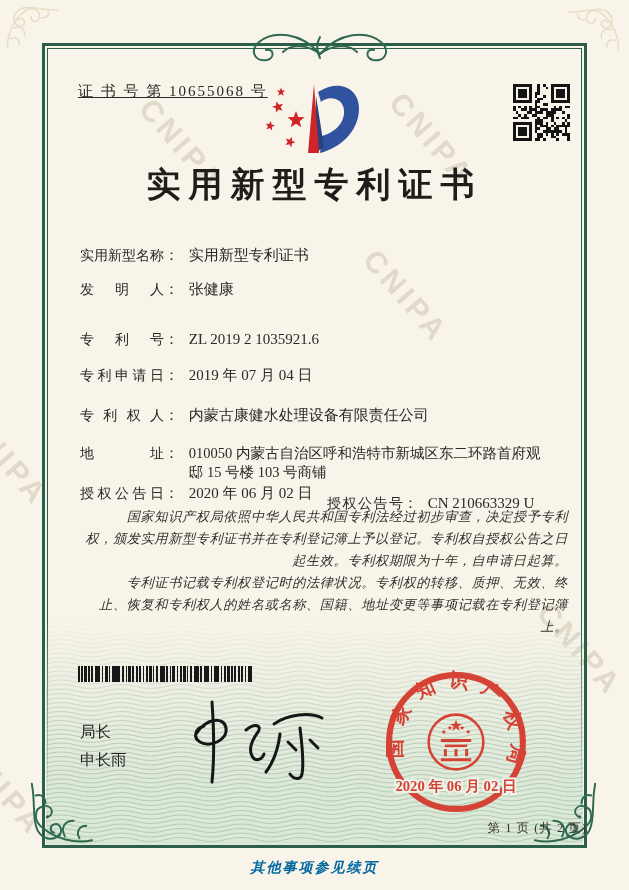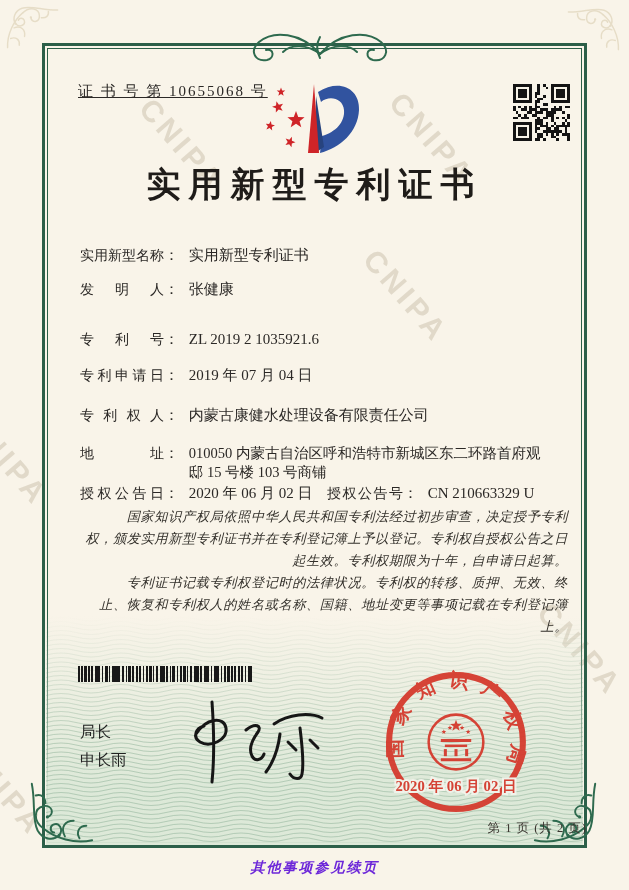--- a/index.html
+++ b/index.html
@@ -43,21 +43,21 @@
   }
   
   .field{position:absolute; left:80px; width:505px; font-size:15px; line-height:19px;}
   .flabel{
     display:inline-block; width:84px; font-size:14px;
     text-align:justify; text-align-last:justify; vertical-align:top;
   }
   .fcolon{vertical-align:top;}
   .fvalue{display:inline-block; margin-left:6px; vertical-align:top;}
   .fvalue.addr{width:362px; font-size:14.5px; line-height:19px;}
-  .fpair2{position:absolute; left:247px; top:0;}
+  .fpair2{position:absolute; left:247px; top:10px;}
   .fpair2 .flabel{width:76px;}
   
   .body-text{
     position:absolute; left:78px; top:506px; width:490px;
     font-size:13.2px; line-height:22px; font-style:italic; color:#33302b;
     letter-spacing:.6px;
   }
   .body-text p{margin:0; text-indent:2em;text-align:right;}
   
   .barcode{
@@ -73,21 +73,21 @@
   }
   .official-title{top:722px;font-family:Liberation Serif, serif;} .official-name{top:750px;}
   .signature{position:absolute; left:168px; top:690px;}
   .seal{position:absolute; left:380px; top:666px; opacity:.93;}
   .page-info{
     position:absolute; left:42px; top:820px; width:545px; text-align:right;
     font-size:12.5px; color:#3a352f; letter-spacing:1px;
   }
   .continuation{
     position:absolute; left:0; top:859px; width:629px; text-align:center;
-    font-size:14px; font-style:italic; font-weight:bold; color:#6d28d9; letter-spacing:2px;
+    font-size:14px; font-style:italic; font-weight:bold; color:#0369a1; letter-spacing:2px;
   }
   
   .orn{position:absolute; color:#2e6a4e;}
   .orn.bl{left:24px; top:776px;}
   .orn.br{left:529px; top:776px; transform:scaleX(-1);}
   .orn.tl{left:4px; top:0; color:#d8cbad; opacity:.55; transform:rotate(100deg);}
   .orn.tr{left:566px; top:2px; color:#d8cbad; opacity:.55; transform:scaleX(-1) rotate(100deg);}
   .crest{position:absolute; left:225px; top:24px; color:#2e6a4e;}
 </style>
 </head>

